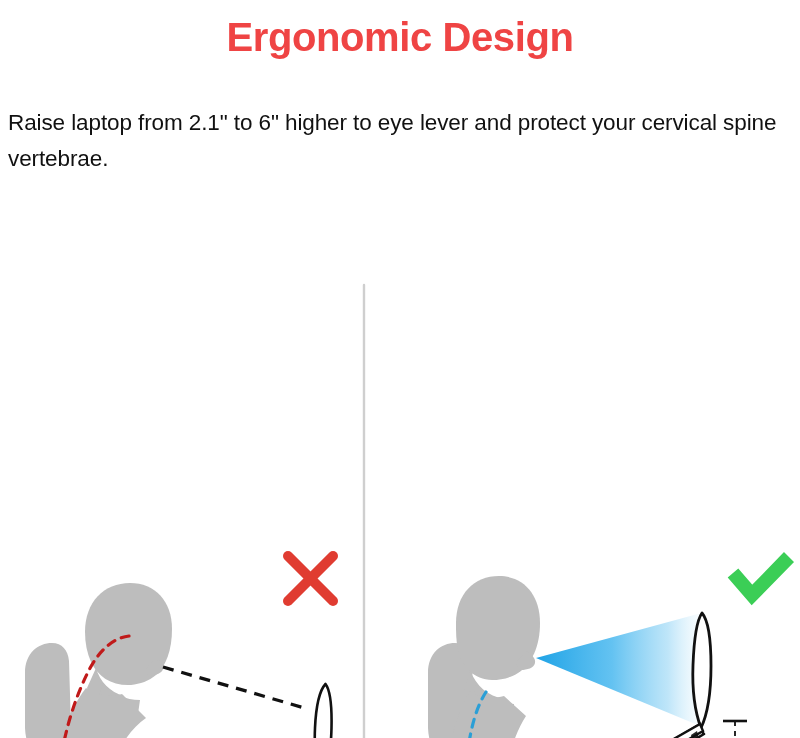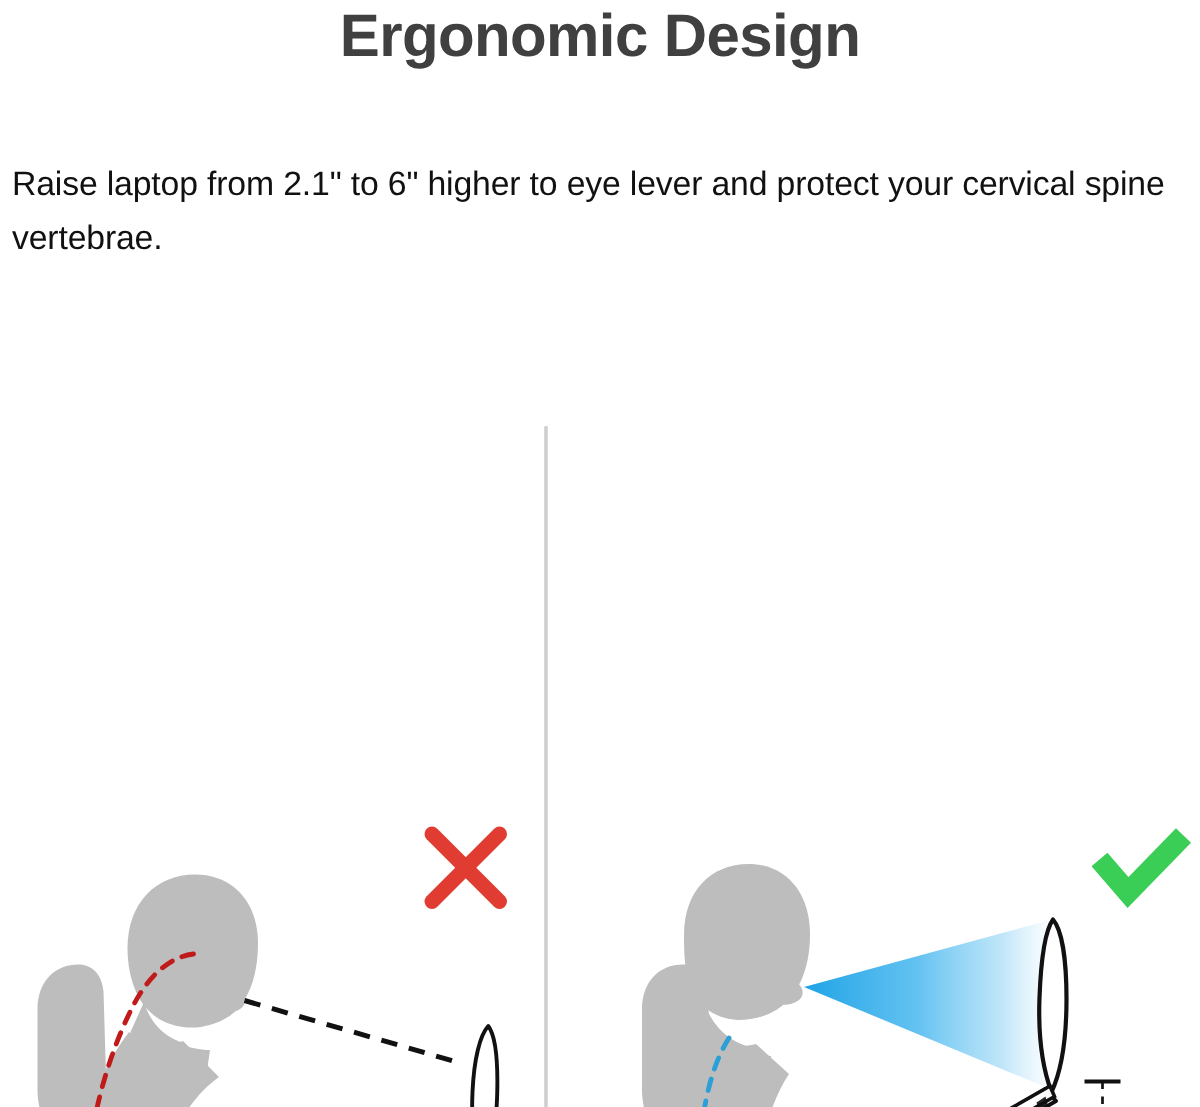--- a/index.html
+++ b/index.html
@@ -30,23 +30,23 @@
     position: absolute;
     left: 0;
     top: 0;
     width: 800px;
   }
   .title {
     text-align: center;
     font-size: 40px;
     font-weight: bold;
     letter-spacing: -0.4px;
-    color: #404040;
+    color: #ef4444;
     margin: 0;
-    padding-top: 1px;
+    padding-top: 14px;
     line-height: 1.15;
     white-space: nowrap;
   }
   .body-copy {
     position: absolute;
     left: 8px;
     top: 82px;
     width: 784px;
     font-size: 22.5px;
     line-height: 1.62;

